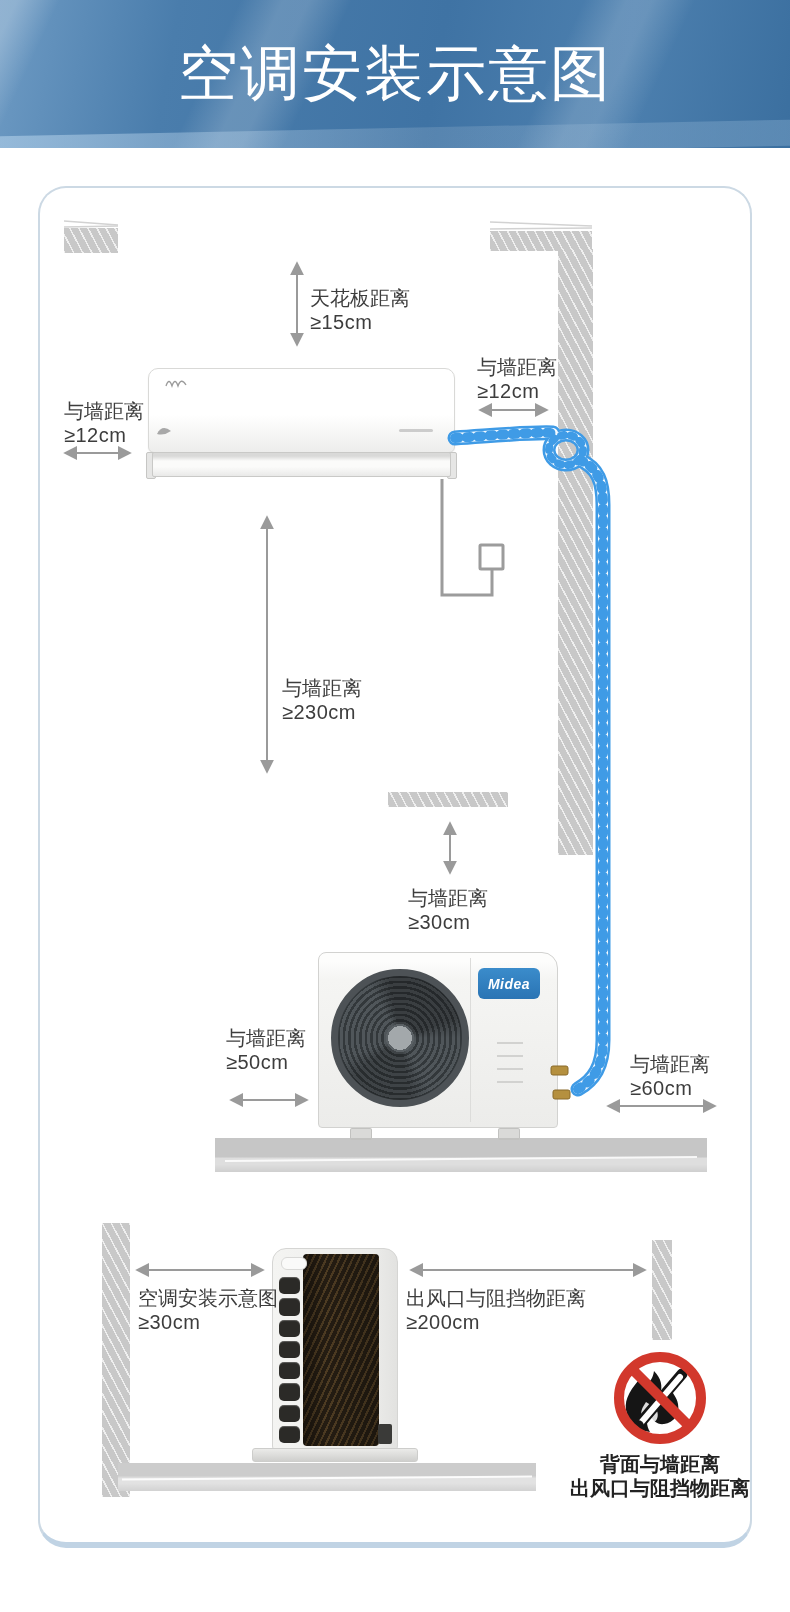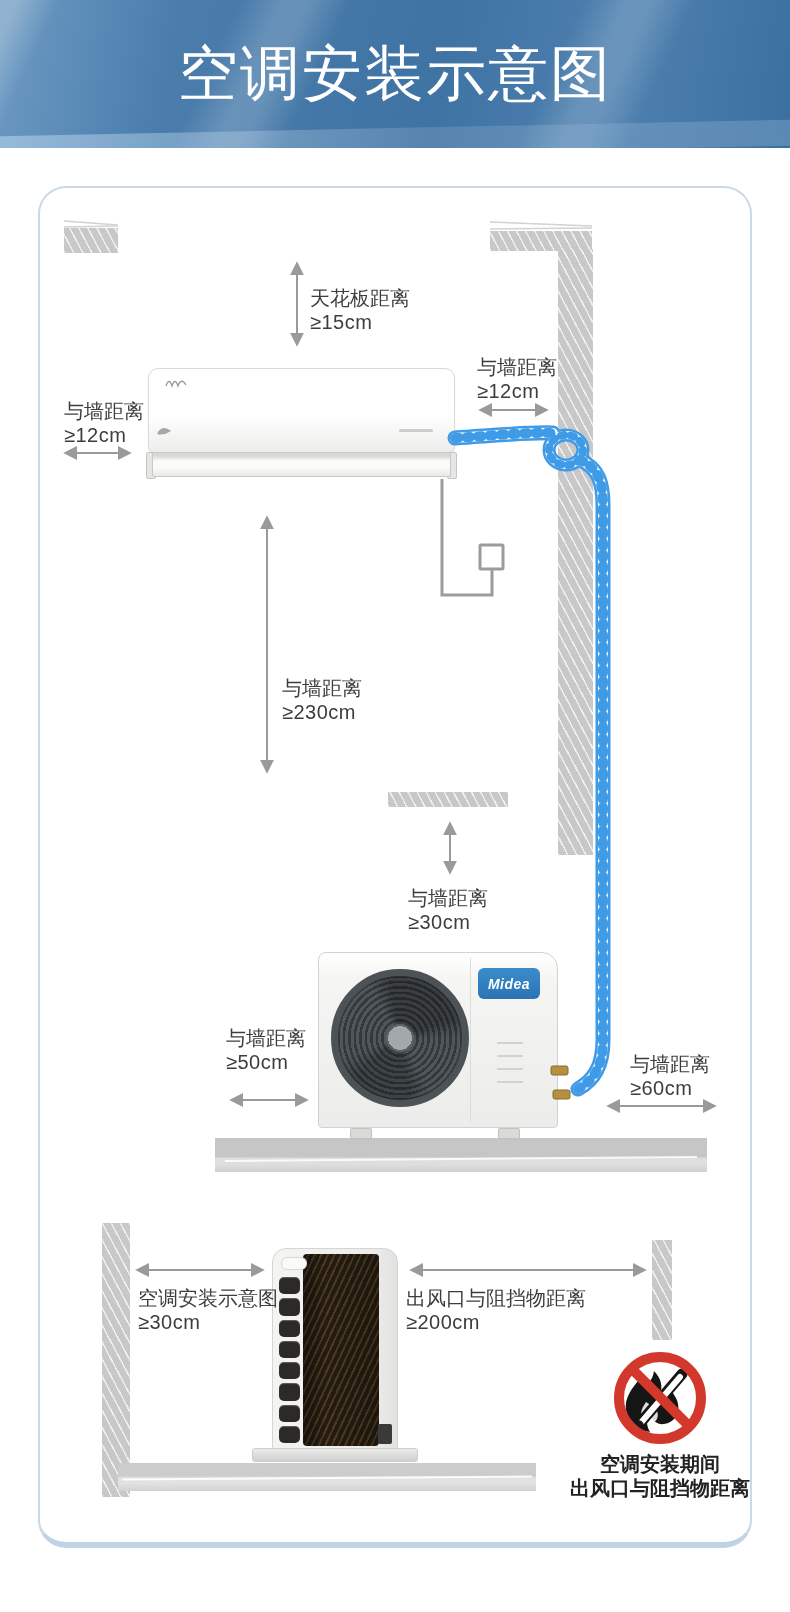--- a/index.html
+++ b/index.html
@@ -218,21 +218,21 @@
   <div class="dim" style="left:138px;top:1286px;">
     <div class="l">空调安装示意图</div>
     <div class="v">≥30cm</div>
   </div>
   <div class="dim" style="left:406px;top:1286px;">
     <div class="l">出风口与阻挡物距离</div>
     <div class="v">≥200cm</div>
   </div>
 
   <div class="warning-text">
-    <div>空调安装期间</div>
+    <div>背面与墙距离</div>
     <div>出风口与阻挡物距离</div>
   </div>
 
 
   <svg class="overlay" viewBox="0 0 790 1612" xmlns="http://www.w3.org/2000/svg">
     <defs>
       <marker id="ah" viewBox="0 0 10 10" refX="8" refY="5" markerWidth="7" markerHeight="7" orient="auto-start-reverse">
         <path d="M0,0 L10,5 L0,10 z" fill="#9a9a9a"></path>
       </marker>
     </defs>

